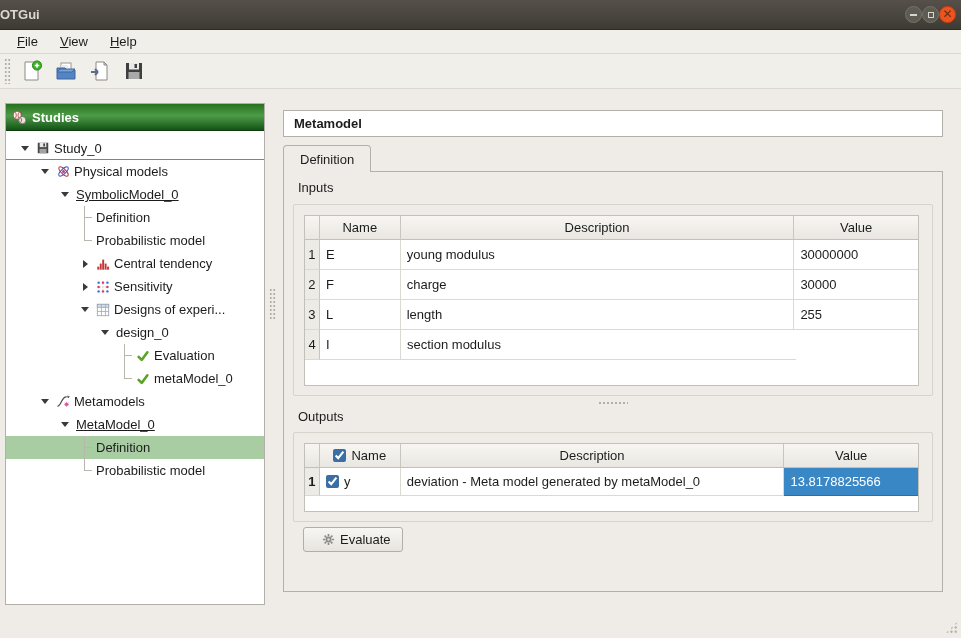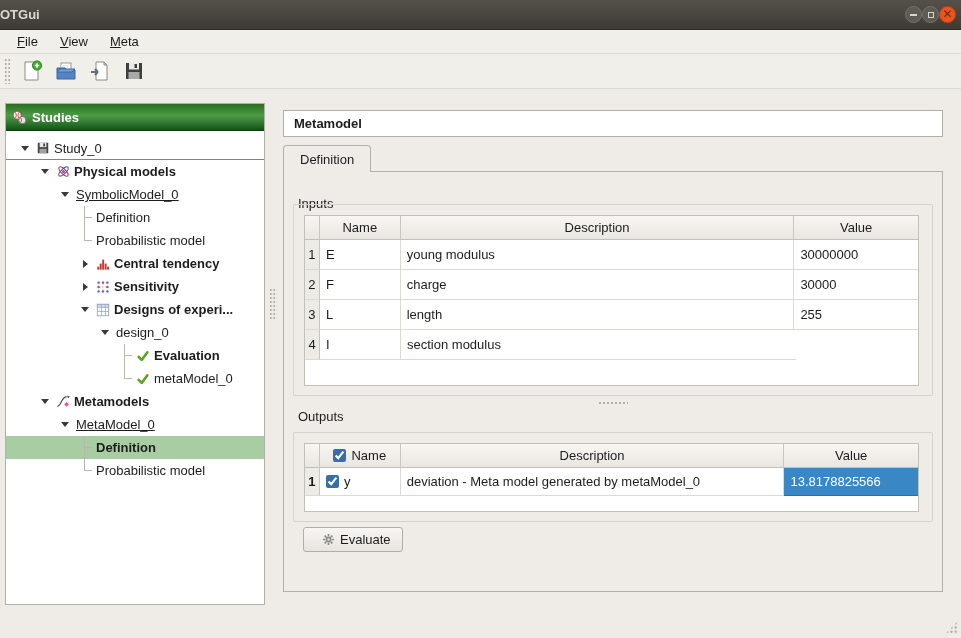--- a/index.html
+++ b/index.html
@@ -39,21 +39,21 @@
   .sidebar { position:absolute; left:5px; top:103px; width:260px; height:502px;
              background:#fff; border:1px solid #b3b0a9; }
   .studies-header { height:27px; background:linear-gradient(#27701f,#4d9c47 45%,#135317);
                     border-bottom:1px solid #0e3d10; color:#fff; font-weight:bold;
                     display:flex; align-items:center; padding-left:6px; gap:5px; }
   .tree { padding-top:6px; }
   .trow { height:23px; display:flex; align-items:center; cursor:pointer; white-space:nowrap; }
   .trow.sel { background:#a9cda3; }
   .trow.sep { border-bottom:1px solid #85827a; }
   .tlabel { padding-left:2px; }
-  .tlabel.b { font-weight:bold; }
+  .tlabel.b { font-weight:normal; }
   .tlabel.u { text-decoration:underline; }
   .arr { width:18px; height:23px; display:inline-flex; align-items:center; justify-content:center; flex:none; }
   .arr.down::before { content:''; border-left:4px solid transparent; border-right:4px solid transparent;
                       border-top:5px solid #3a3a3a; }
   .arr.right::before { content:''; border-top:4px solid transparent; border-bottom:4px solid transparent;
                        border-left:5px solid #3a3a3a; }
   .conn { width:18px; height:23px; position:relative; flex:none; }
   .conn::before { content:''; position:absolute; left:8px; top:0; bottom:0; border-left:1px solid #b9b6ae; }
   .conn.end::before { bottom:11px; }
   .conn::after { content:''; position:absolute; left:9px; top:11px; width:7px; border-top:1px solid #b9b6ae; }
@@ -113,21 +113,21 @@
       <span class="sq"></span>
     </div>
   <div class="winbtn close">
       <span class="x">✕</span>
     </div>
 </div>
 
 <div class="menubar">
   <span class="menu-item">File</span>
   <span class="menu-item">View</span>
-  <span class="menu-item">Meta</span>
+  <span class="menu-item">Help</span>
 </div>
 
 <div class="toolbar">
   <div class="tb-handle"></div>
   <div class="tb-btn">
     <span>
       <svg width="24" height="24" viewBox="0 0 24 24">
           <path d="M5 3h9l4 4v14H5z" fill="#fff" stroke="#8d8a83"></path>
           <path d="M14 3l4 4h-4z" fill="#d9d6cf" stroke="#8d8a83"></path>
           <circle cx="17" cy="6.5" r="4.6" fill="#3fae2a" stroke="#2c8a1e"></circle>
@@ -330,21 +330,21 @@
 <div class="model-box">
   <span>Metamodel</span>
 </div>
 
 <div class="tab">
   <span>Definition</span>
 </div>
 
 <div class="frame">
 
-  <div class="sec-label" style="top:24px">Inputs</div>
+  <div class="sec-label" style="top:8px">Inputs</div>
 
   <div class="group" style="left:9px; top:32px; width:640px; height:192px">
     <div class="qtable" style="width:615px; height:171px">
       <div class="thead">
         <div class="th" style="width:15px"></div>
         <div class="th" style="width:81px">Name</div>
         <div class="th" style="width:395px">Description</div>
         <div class="th" style="width:124px">Value</div>
       </div>
       <div class="trr" style="height:30px">

